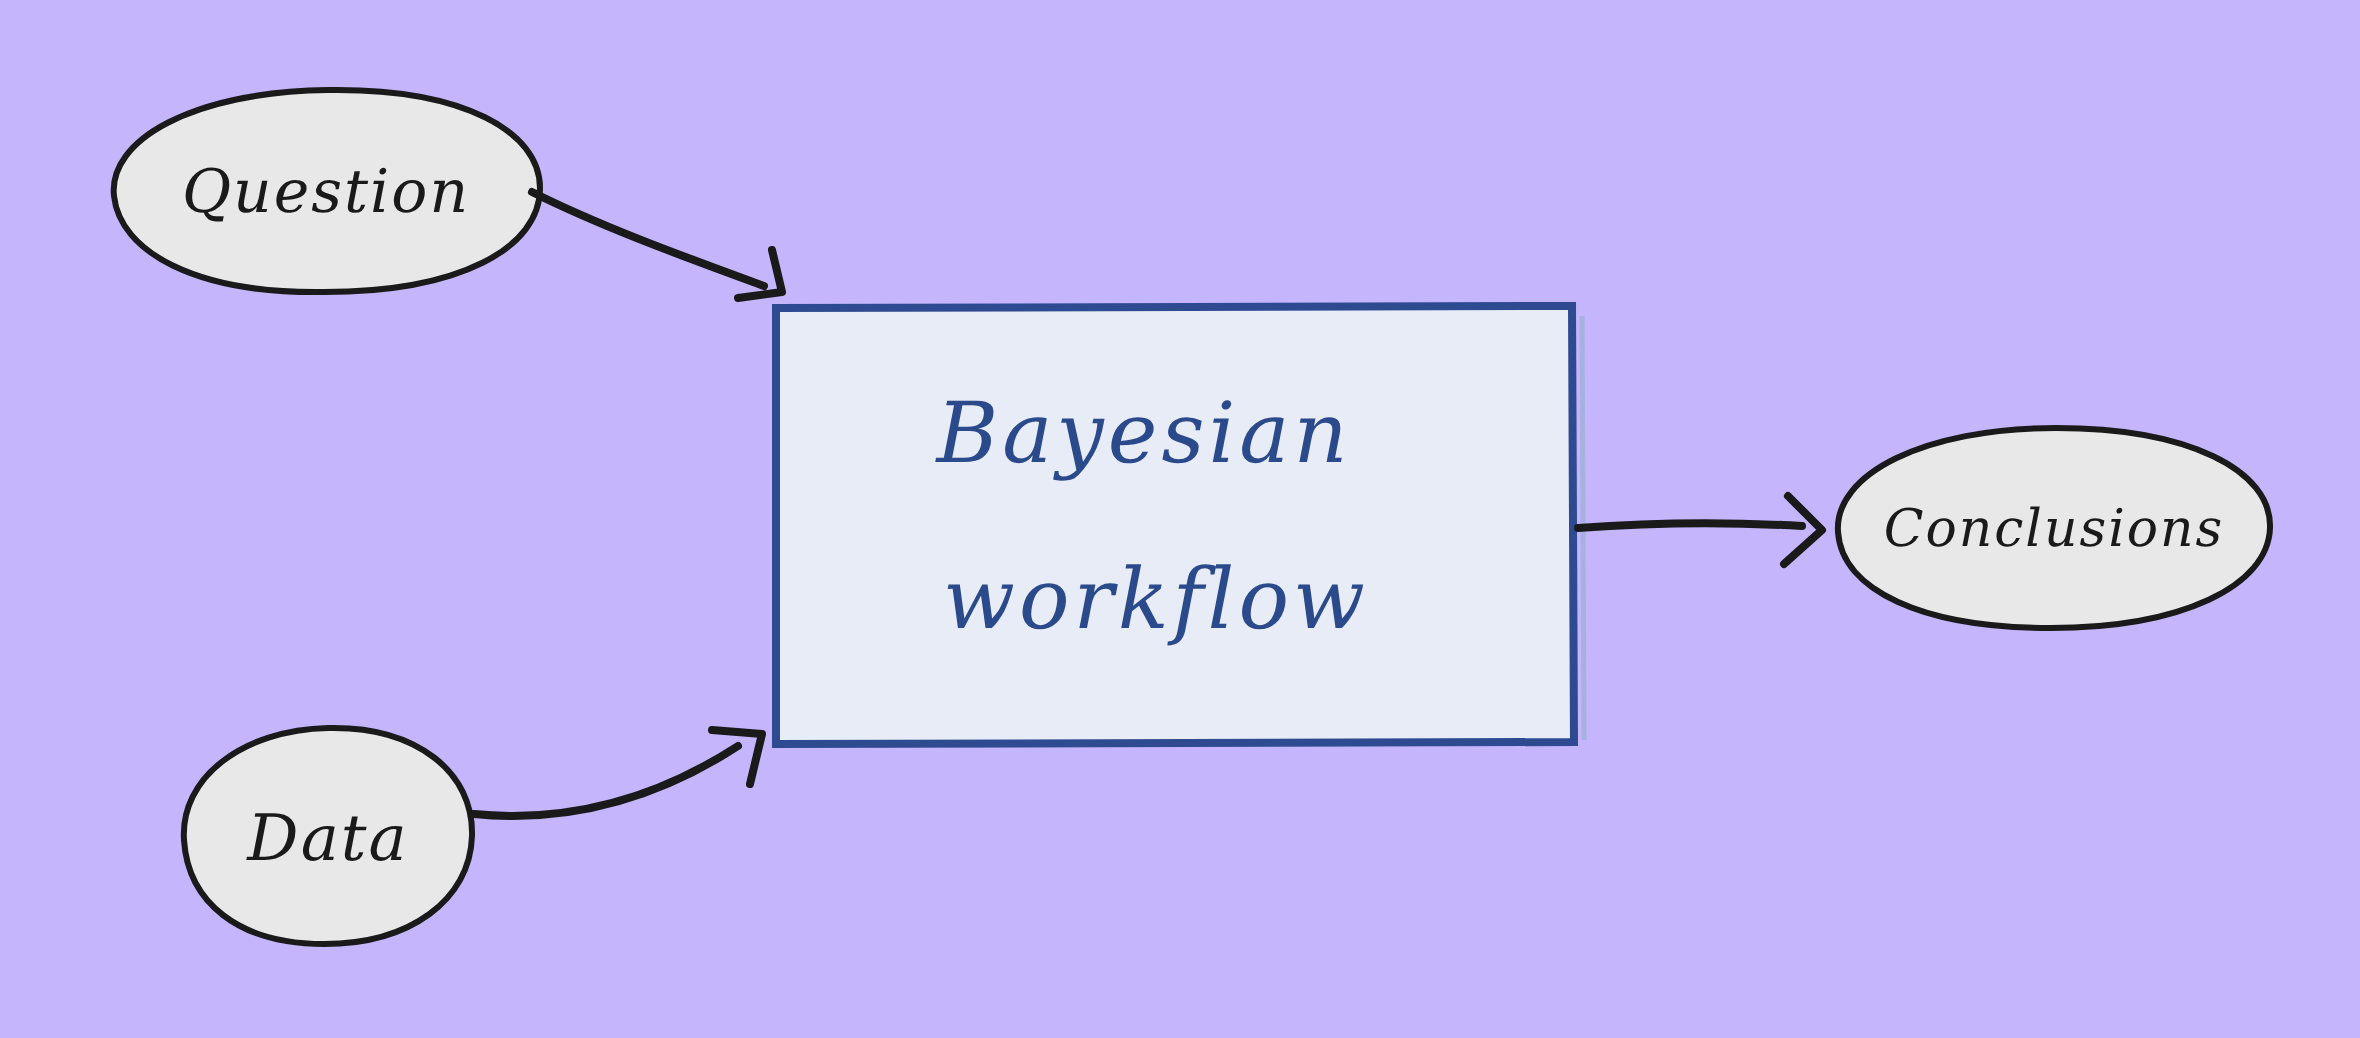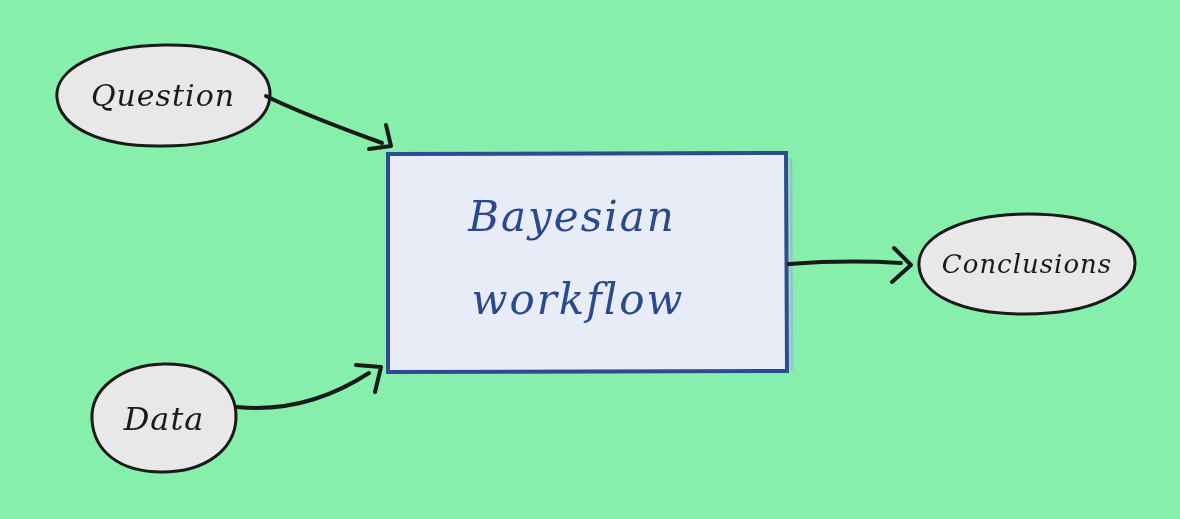--- a/index.html
+++ b/index.html
@@ -5,21 +5,21 @@
   html, body {
     margin: 0;
     padding: 0;
     background: #ffffff;
     font-family: "DejaVu Serif", serif;
   }
   .canvas {
     position: relative;
     width: 1180px;
     height: 519px;
-    background: #86efac;
+    background: #c4b5fd;
     overflow: hidden;
   }
   svg { display: block; width: 1180px; height: 519px; }
   .node-label {
     font-family: "DejaVu Serif", serif;
     font-style: italic;
     letter-spacing: 1px;
   }
   .box-label {
     font-family: "DejaVu Serif", serif;

